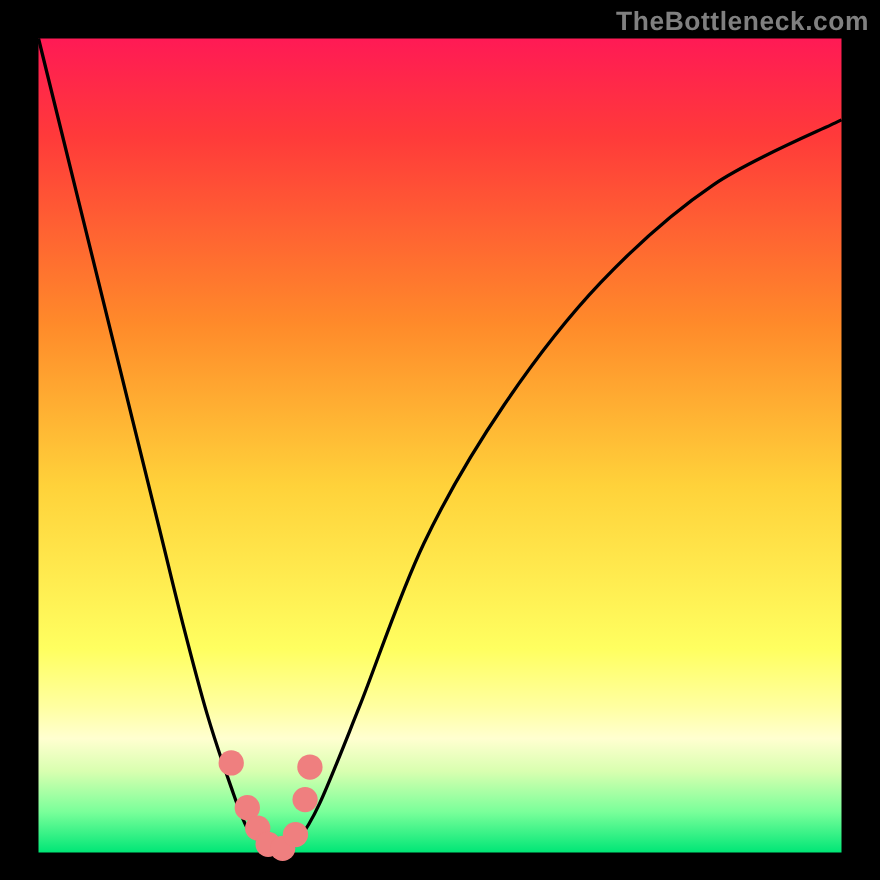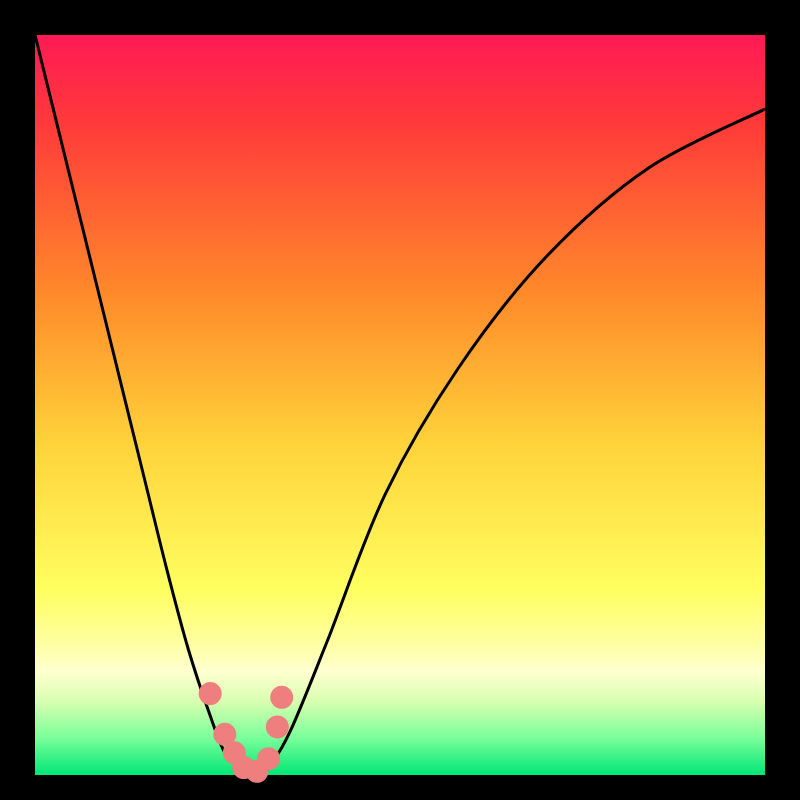--- a/index.html
+++ b/index.html
@@ -38,13 +38,14 @@
         <circle cx="224.8" cy="734.3" r="11.5" fill="#ef7f7f"></circle>
         <circle cx="234.29000000000002" cy="752.8" r="11.5" fill="#ef7f7f"></circle>
         <circle cx="243.78000000000003" cy="767.6" r="11.5" fill="#ef7f7f"></circle>
         <circle cx="256.91999999999996" cy="771.3" r="11.5" fill="#ef7f7f"></circle>
         <circle cx="268.6" cy="758.72" r="11.5" fill="#ef7f7f"></circle>
         <circle cx="277.36" cy="726.9000000000001" r="11.5" fill="#ef7f7f"></circle>
         <circle cx="281.74" cy="697.3000000000001" r="11.5" fill="#ef7f7f"></circle>
       </g>
 </svg>
 
+<div class="watermark">TheBottleneck.com</div>
 </div>
 
 </body></html>

